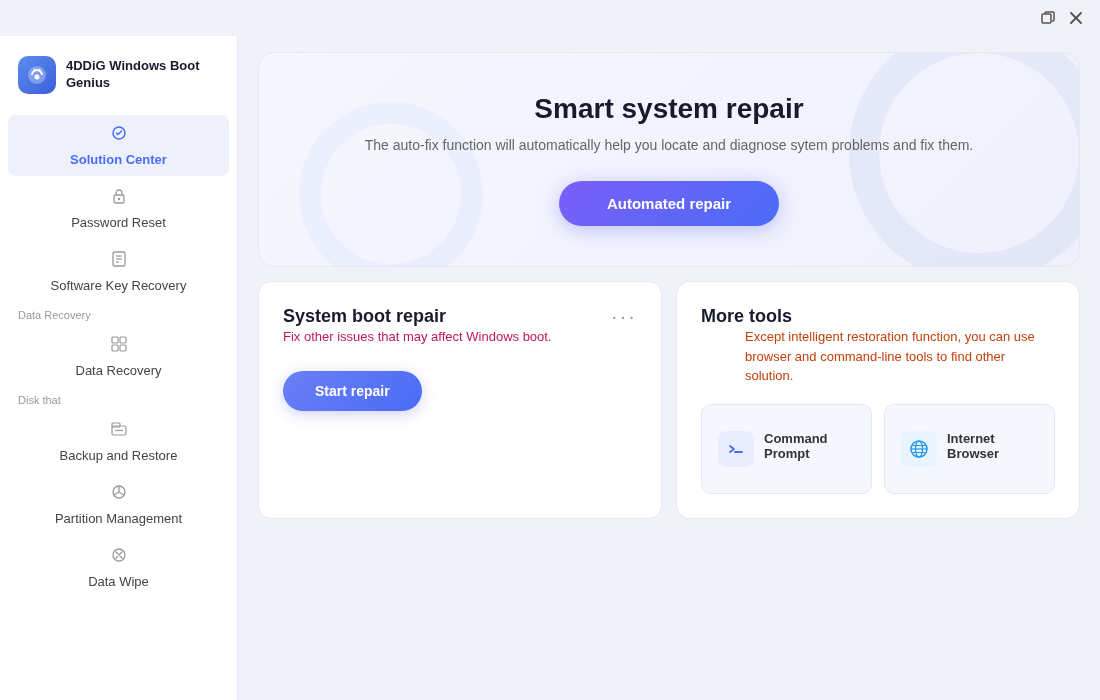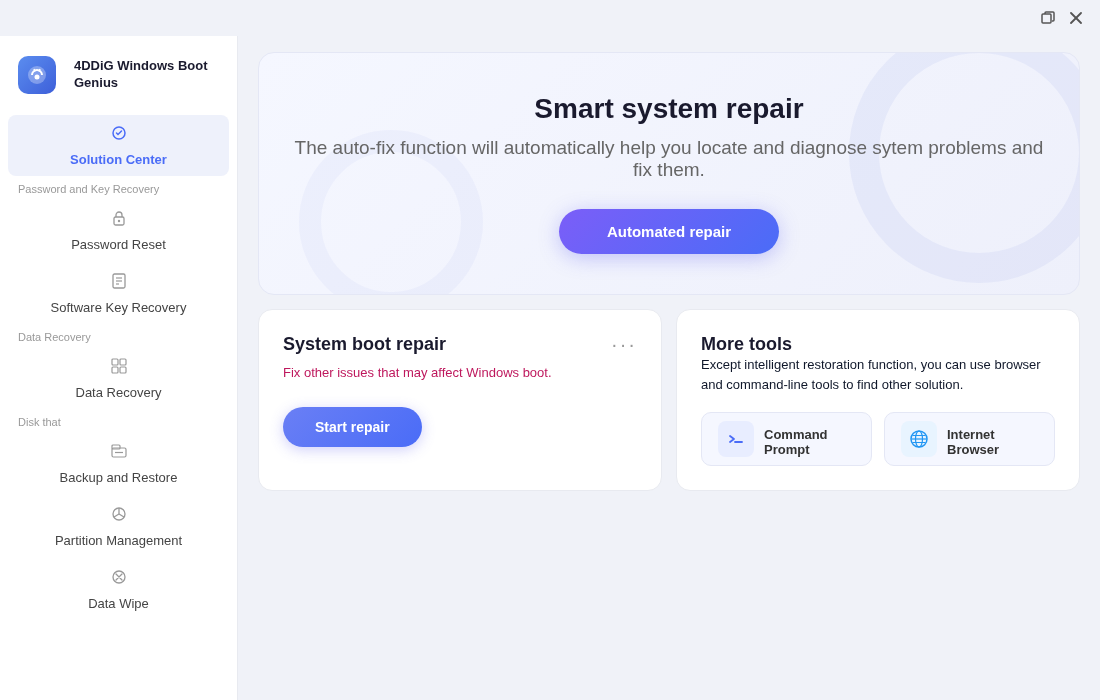--- a/index.html
+++ b/index.html
@@ -51,21 +51,21 @@
       flex-shrink: 0;
       padding: 12px 0;
       display: flex;
       flex-direction: column;
       border-right: 1px solid #e8eaf0;
     }
     .sidebar-logo {
       display: flex;
       align-items: center;
       padding: 8px 18px 20px 18px;
-      gap: 18px;
+      gap: 10px;
     }
     .logo-icon {
       width: 38px;
       height: 38px;
       background: linear-gradient(135deg, #5b8def, #3d5fd9);
       border-radius: 10px;
       display: flex;
       align-items: center;
       justify-content: center;
       font-size: 20px;
@@ -152,21 +152,21 @@
     }
     .hero-title {
       font-size: 28px;
       font-weight: 700;
       color: #1a1a2e;
       margin-bottom: 12px;
       position: relative;
       z-index: 1;
     }
     .hero-subtitle {
-      font-size: 19px;
+      font-size: 14px;
       color: #666;
       margin-bottom: 28px;
       position: relative;
       z-index: 1;
     }
     .automated-repair-btn {
       background: linear-gradient(135deg, #7b5ef8, #4a6cf7);
       color: white;
       border: none;
       padding: 14px 48px;
@@ -188,21 +188,20 @@
       background: #ffffff;
       border-radius: 14px;
       padding: 24px;
       border: 1px solid #e8eaf0;
       flex: 1;
     }
     .card-header {
       display: flex;
       justify-content: space-between;
       align-items: flex-start;
-      margin-bottom: 8px;
     }
     .card-title {
       font-size: 18px;
       font-weight: 700;
       color: #1a1a2e;
     }
     .card-dots {
       font-size: 20px;
       color: #999;
       cursor: pointer;
@@ -223,36 +222,37 @@
       border-radius: 50px;
       font-size: 14px;
       font-weight: 600;
       cursor: pointer;
       box-shadow: 0 3px 14px rgba(100,100,240,0.3);
     }
 
     
     .more-tools-desc {
       font-size: 13px;
-      color: #0f172a;
+      color: #c2410c;
       margin-bottom: 18px;
       line-height: 1.5;
+      margin-left: 44px;
     }
     .tool-buttons {
       display: flex;
       gap: 12px;
     }
     .tool-btn {
       display: flex;
-      align-items: flex-end;
+      align-items: flex-start;
       gap: 10px;
       background: #f5f7ff;
       border: 1px solid #e4e7f5;
       border-radius: 10px;
-      padding: 8px 16px;
+      padding: 26px 16px;
       cursor: pointer;
       flex: 1;
     }
     .tool-btn-icon {
       width: 36px;
       height: 36px;
       border-radius: 8px;
       display: flex;
       align-items: center;
       justify-content: center;
@@ -305,21 +305,20 @@
     <div class="sidebar-item active">
       <div class="item-icon">
         <svg width="16" height="16" viewBox="0 0 16 16" fill="none">
           <circle cx="8" cy="8" r="6" stroke="#4a6cf7" stroke-width="1.5"></circle>
           <path d="M5.5 8 L7 9.5 L10.5 6" stroke="#4a6cf7" stroke-width="1.5" stroke-linecap="round"></path>
         </svg>
       </div>
       <span>Solution Center</span>
     </div>
 
-    <div class="sidebar-section-label">Password and Key Recovery</div>
     <div class="sidebar-item">
       <div class="item-icon">
         <svg width="14" height="16" viewBox="0 0 14 16" fill="none">
           <rect x="2" y="7" width="10" height="8" rx="1.5" stroke="#999" stroke-width="1.3"></rect>
           <path d="M4 7V5a3 3 0 016 0v2" stroke="#999" stroke-width="1.3"></path>
           <circle cx="7" cy="11" r="1.2" fill="#999"></circle>
         </svg>
       </div>
       <span>Password Reset</span>
     </div>

